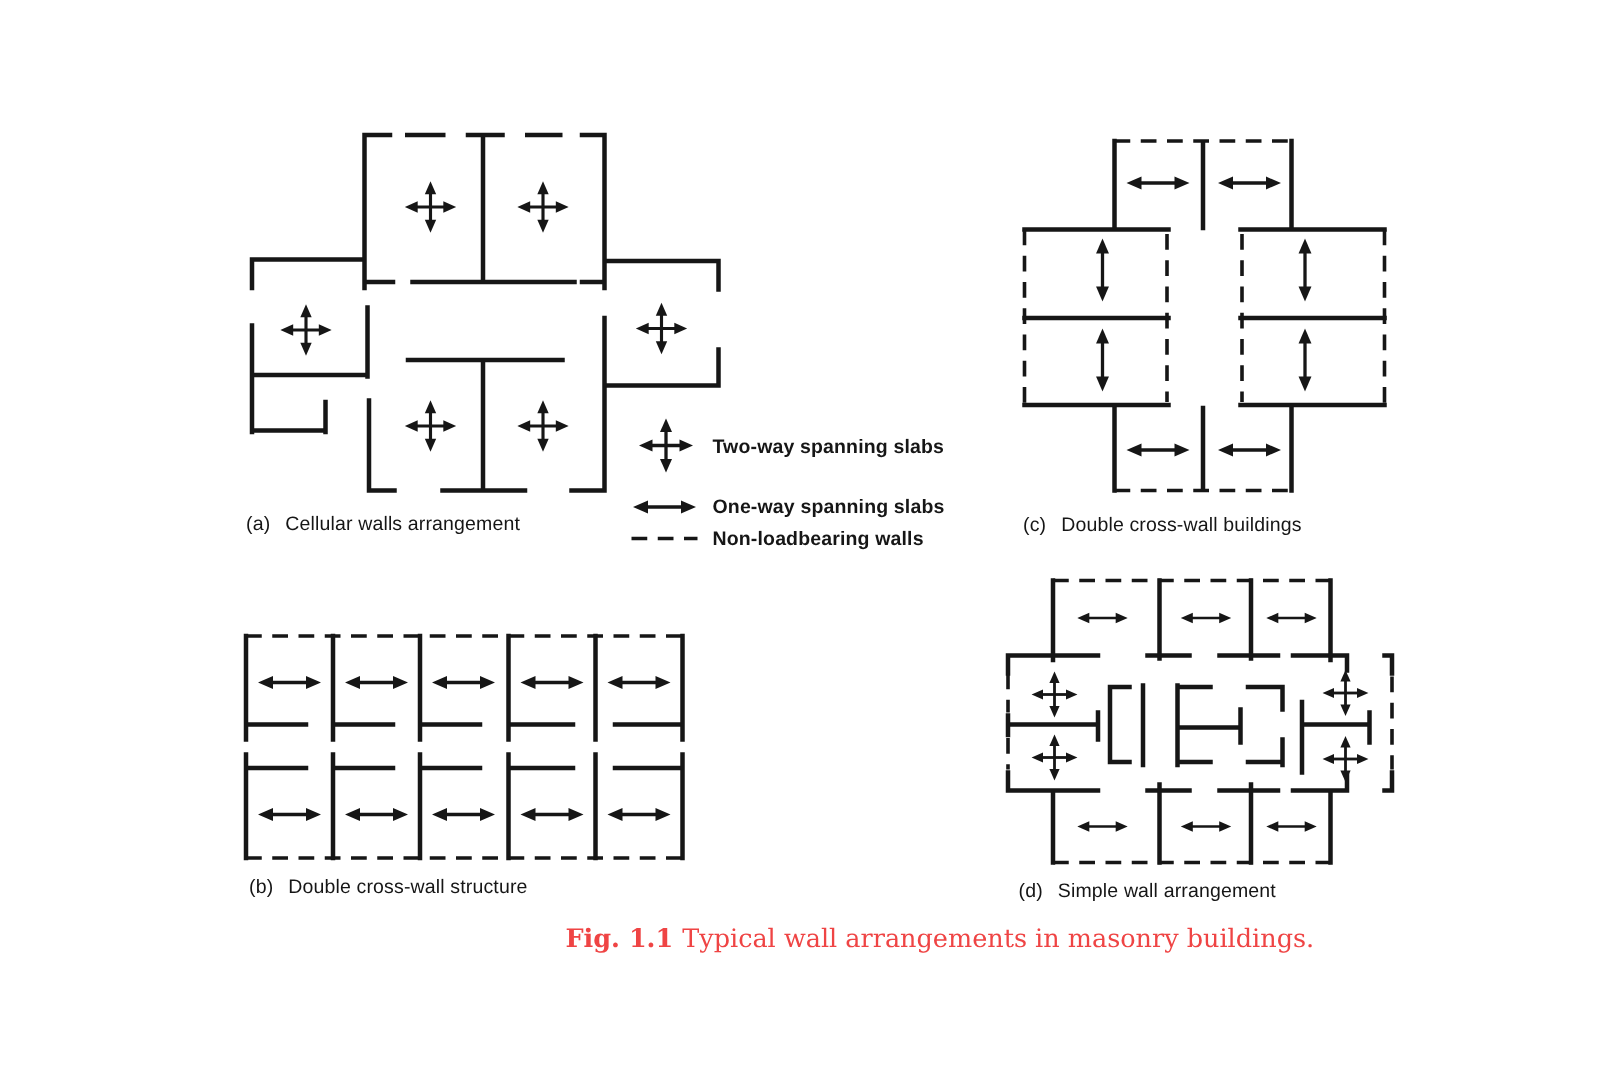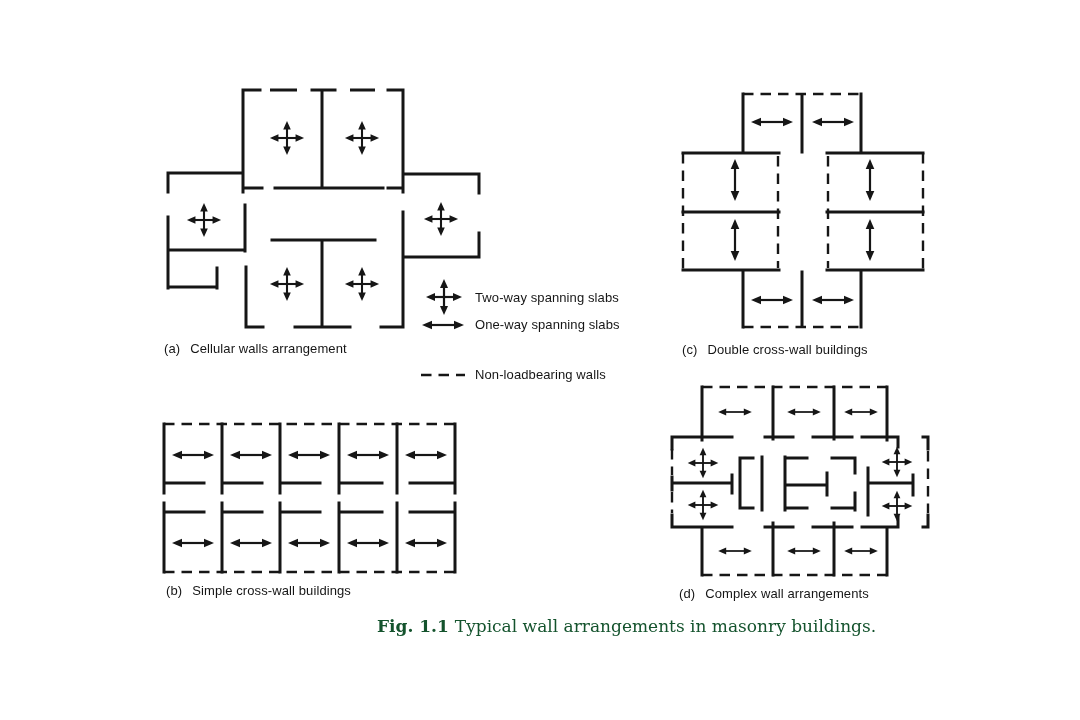--- a/index.html
+++ b/index.html
@@ -9,26 +9,26 @@
   }
   svg.plan{position:absolute;overflow:visible;}
   .wall{fill:none;stroke:#161616;stroke-width:3;stroke-linecap:square;}
   .wall-dashed{fill:none;stroke:#161616;stroke-width:2.4;stroke-dasharray:10.5 7;stroke-linecap:butt;}
   .wall-dash-long{fill:none;stroke:#161616;stroke-width:3;stroke-dasharray:27 14;stroke-linecap:butt;}
   .arr{stroke:#161616;fill:#161616;}
   .panel-caption{
     position:absolute;display:flex;gap:10px;font-size:13px;line-height:15px;
     white-space:nowrap;letter-spacing:0.1px;
   }
-  .legend{position:absolute;left:420px;top:277px;width:235px;height:100px;}
+  .legend{position:absolute;left:420px;top:277px;width:235px;height:100px;font-weight:bold;}
   .legend-row{position:absolute;left:0;display:flex;align-items:center;gap:9px;}
   .legend-label{font-size:13px;white-space:nowrap;letter-spacing:0.1px;}
   .fig-caption{
     position:absolute;font-family:"DejaVu Serif","Liberation Serif",serif;
-    font-size:17px;line-height:22px;white-space:nowrap;color:#14532d;
+    font-size:17px;line-height:22px;white-space:nowrap;color:#ef4444;
   }
   .fig-caption .fig-num{font-weight:bold;margin-right:6px;}
 </style>
 </head>
 <body>
 
 <div class="canvas">
 
   <svg width="0" height="0" style="position:absolute" aria-hidden="true">
     <defs>
@@ -85,29 +85,29 @@
 
   <div class="legend">
     <div class="legend-row" style="top:0">
       <svg width="46" height="40">
         <g class="arr" transform="translate(24,20)">
             <use href="#sym-twoway"></use>
           </g>
       </svg>
       <span class="legend-label">Two-way spanning slabs</span>
     </div>
-    <div class="legend-row" style="top:40px">
+    <div class="legend-row" style="top:53px">
       <svg width="46" height="14">
         <g class="arr" transform="translate(23,7)">
             <use href="#sym-oneway"></use>
           </g>
       </svg>
       <span class="legend-label">One-way spanning slabs</span>
     </div>
-    <div class="legend-row" style="top:90px">
+    <div class="legend-row" style="top:74px">
       <svg width="46" height="10">
         <path class="wall-dashed" d="M1,5 H45" stroke-dasharray="11 6.5"></path>
       </svg>
       <span class="legend-label">Non-loadbearing walls</span>
     </div>
   </div>
 
   <svg class="plan" style="left:683px;top:93px" width="240" height="235" viewBox="0 0 240 235">
     <path class="wall" d="
       M60,1 V60 M119,2 V59 M178,1 V60
@@ -183,21 +183,21 @@
       <g transform="translate(206,120)">
           <use href="#sym-oneway"></use>
         </g>
       <g transform="translate(264,120)">
           <use href="#sym-oneway"></use>
         </g>
     </g>
   </svg>
   <div class="panel-caption" style="left:166px;top:583px">
     <span>(b)</span>
-    <span>Simple cross-wall buildings</span>
+    <span>Double cross-wall structure</span>
   </div>
 
   <svg class="plan" style="left:672px;top:387px" width="256" height="188" viewBox="0 0 256 188">
     <path class="wall" d="
       M30,0 V53 M101,0 V52 M162,0 V52 M215,0 V53
       M0,50 H60 M93,50 H121 M141,50 H180 M190,50 H226 M226,50 V60 M251,50 H256 V62
       M0,50 V62 M0,90 V103 M0,96 H60 M60,88 V106
       M196,81 V128 M196,96 H241 M241,88 V108
       M81,71 H68 V121 H81
       M90,70 V123
@@ -236,20 +236,20 @@
       <g transform="translate(132,164) scale(0.8)">
           <use href="#sym-oneway"></use>
         </g>
       <g transform="translate(189,164) scale(0.8)">
           <use href="#sym-oneway"></use>
         </g>
     </g>
   </svg>
   <div class="panel-caption" style="left:679px;top:586px">
     <span>(d)</span>
-    <span>Complex wall arrangements</span>
+    <span>Simple wall arrangement</span>
   </div>
 
   <div class="fig-caption" style="left:377px;top:615px">
     <span class="fig-num">Fig. 1.1</span><span>Typical wall arrangements in masonry buildings.</span>
   </div>
 
 </div>
 
 </body></html>

